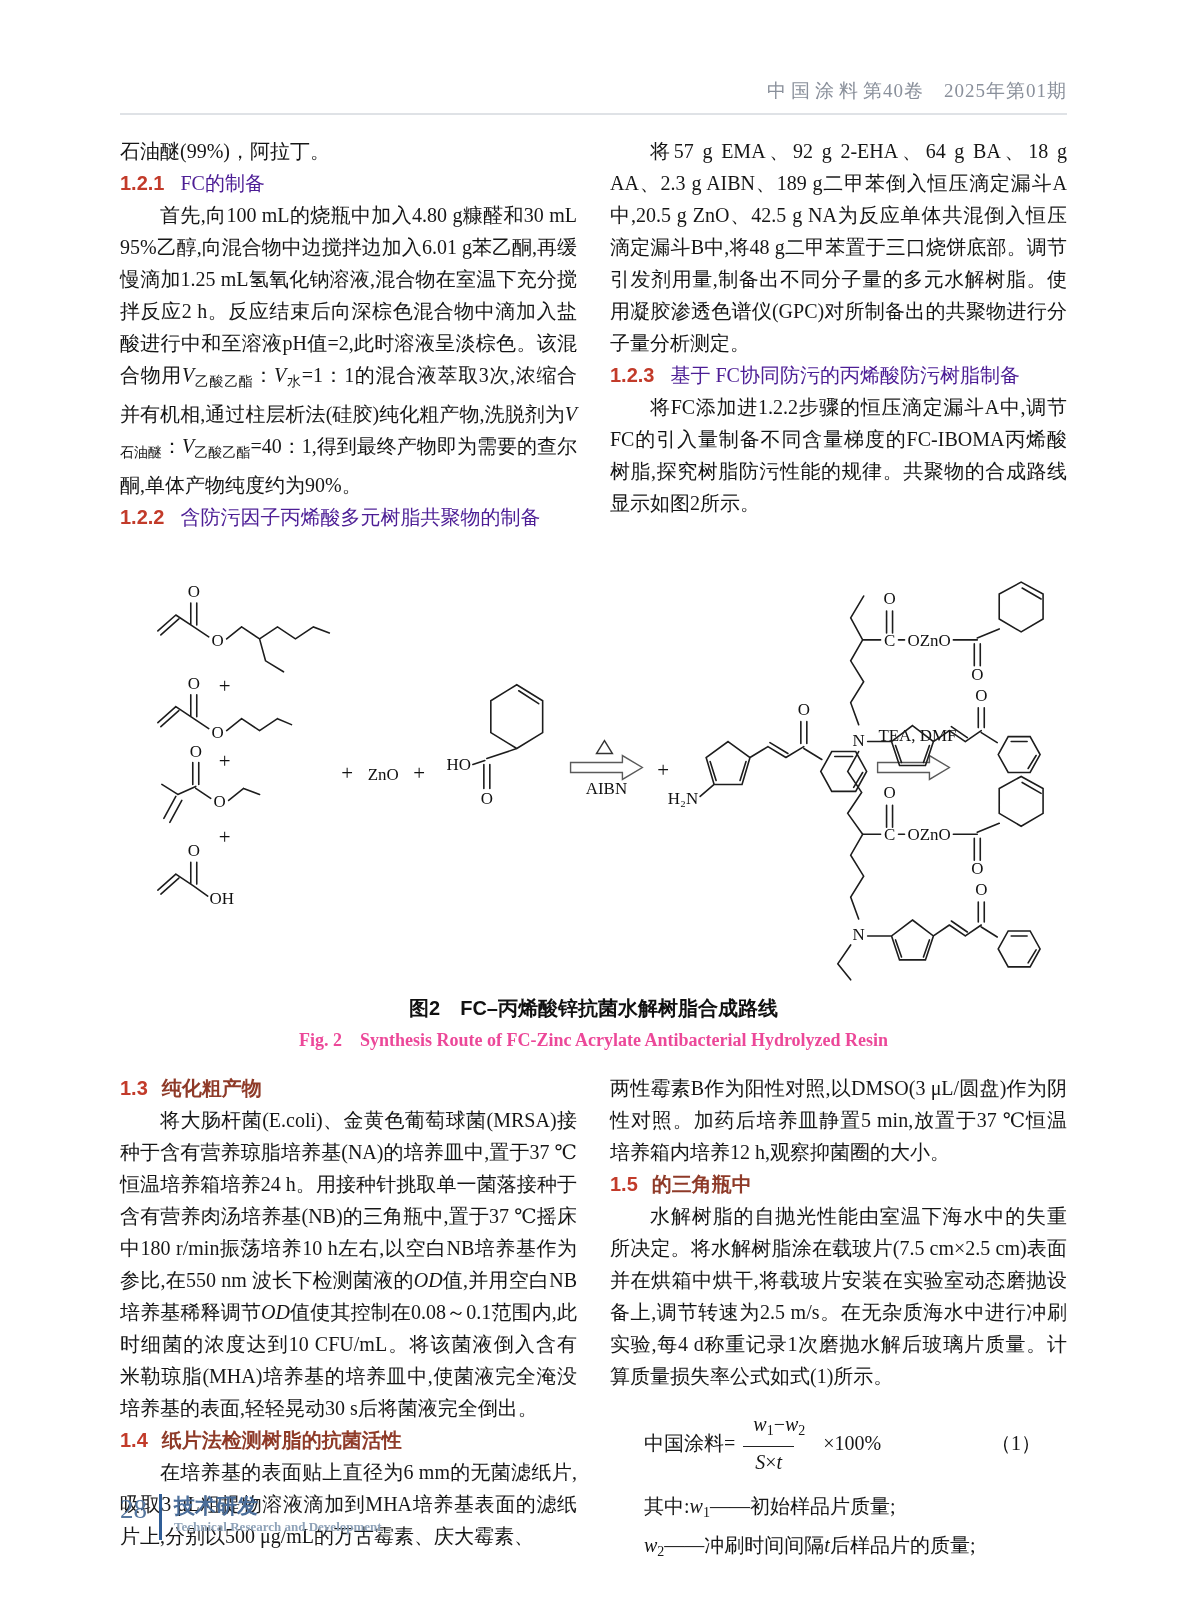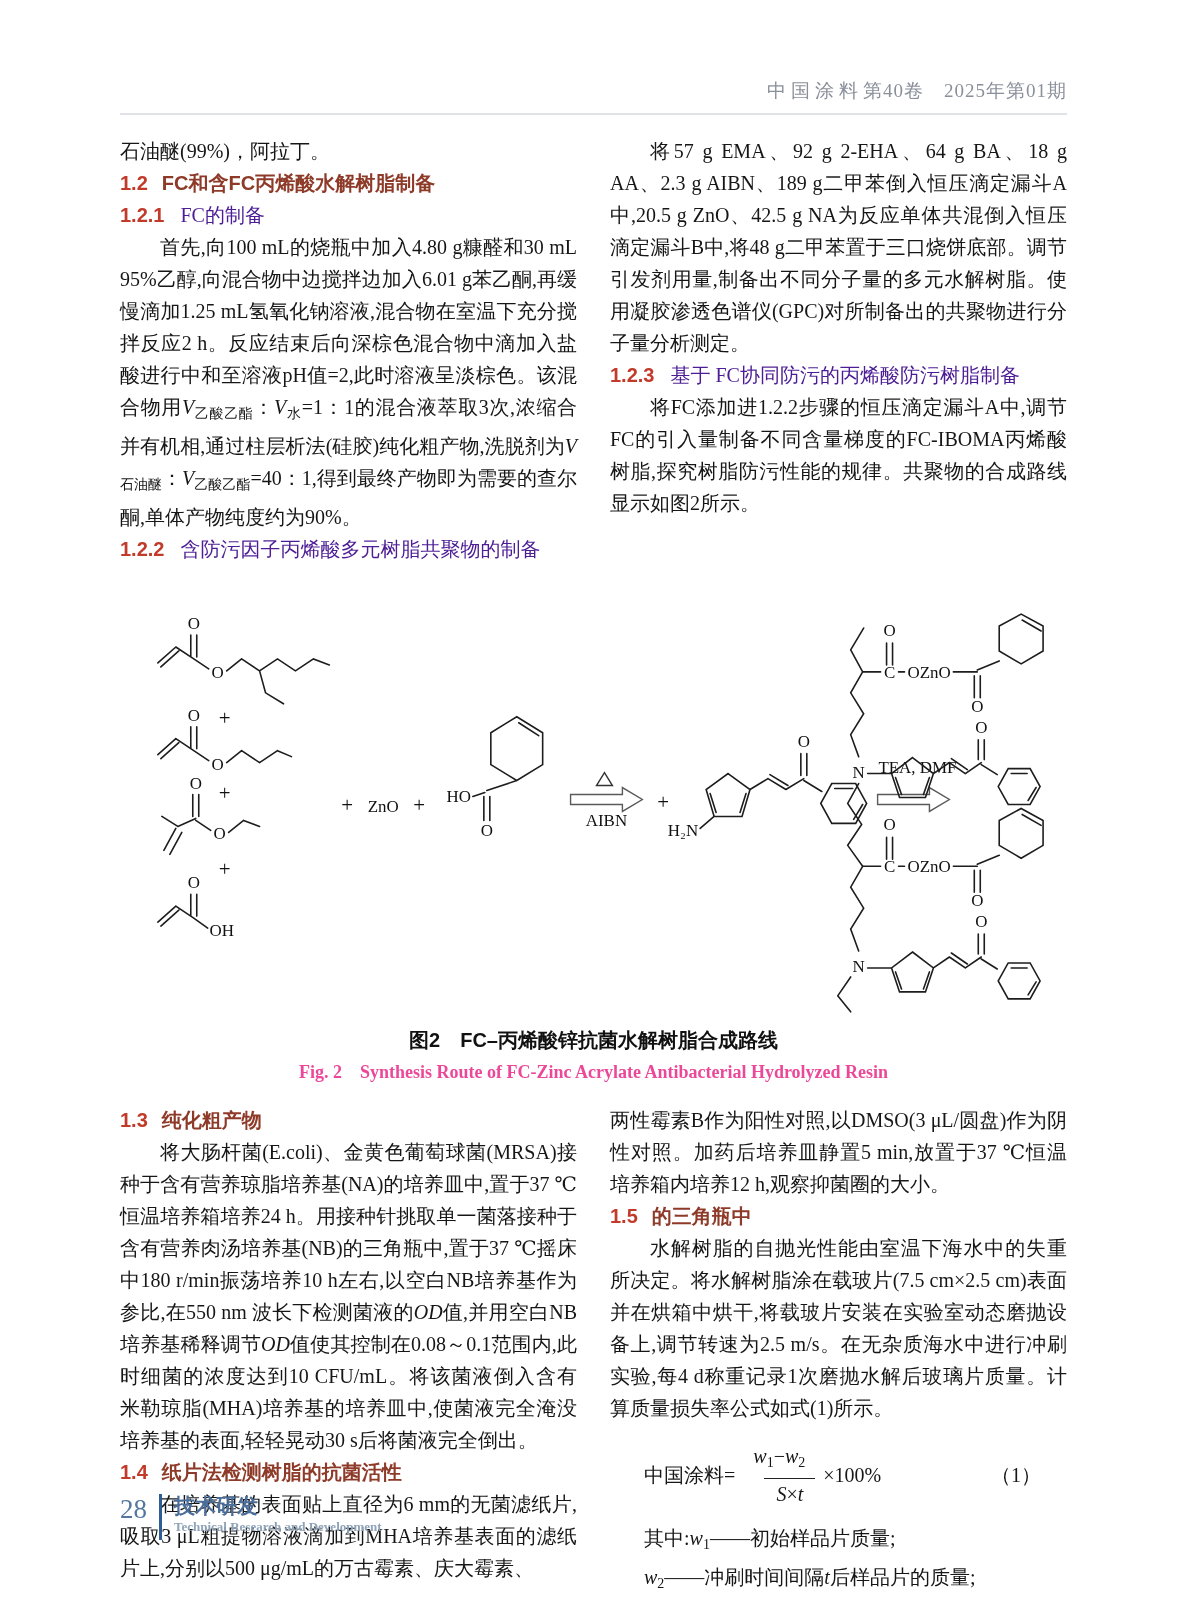--- a/index.html
+++ b/index.html
@@ -37,21 +37,21 @@
   .bond{stroke:#1d1d1d;stroke-width:1.6;fill:none;stroke-linecap:round;}
   .ftext{font-family:"Liberation Serif","DejaVu Serif",serif;font-size:17px;fill:#111;}
   .fplus{font-size:21px;}
   .arrowshape{fill:#ffffff;stroke:#5a5a5a;stroke-width:1.4;}
   .cap-zh{text-align:center;font-family:"Liberation Sans","DejaVu Sans",sans-serif;
           font-weight:bold;font-size:20px;color:#111;margin-top:8px;}
   .cap-en{text-align:center;font-weight:bold;font-size:18px;color:#ec4899;margin-top:6px;}
 
   
   .formula{display:flex;align-items:center;margin:20px 0 16px 34px;font-size:20px;}
-  .frac{display:inline-flex;flex-direction:column;align-items:flex-end;margin:0 8px;}
+  .frac{display:inline-flex;flex-direction:column;align-items:flex-start;margin:0 8px;}
   .frac .nm{padding:0 10px 3px;line-height:24px;}
   .frac .dn{border-top:1.6px solid #222;padding:3px 12px 0;line-height:24px;}
   .eqno{margin-left:auto;margin-right:26px;}
   .def{margin-left:34px;text-indent:0;}
 
   
   .footer{position:absolute;left:120px;top:1494px;display:flex;}
   .footer .pg{font-size:27px;color:#55779f;margin-right:12px;}
   .footer .bar{width:3px;height:46px;background:#2f5d96;margin-right:12px;}
   .footer .colzh{font-family:Liberation Serif, serif;font-weight:bold;
@@ -65,23 +65,20 @@
   <div class="content">
 
     <div class="hdr">
       <span class="jname">中国涂料</span>
       <span class="issue">第40卷　2025年第01期</span>
     </div>
 
     <div class="cols">
       <div class="col">
         <p class="p noind">石油醚(99%)，阿拉丁。</p>
-        <div class="h2">
-          <span class="num">1.2</span><span>FC和含FC丙烯酸水解树脂制备</span>
-        </div>
         <div class="h3">
           <span class="num">1.2.1</span><span class="ttl">FC的制备</span>
         </div>
         <p class="p"><span>首先,向100 mL的烧瓶中加入4.80 g糠醛和30 mL 95%乙醇,向混合物中边搅拌边加入6.01 g苯乙酮,再缓慢滴加1.25 mL氢氧化钠溶液,混合物在室温下充分搅拌反应2 h。反应结束后向深棕色混合物中滴加入盐酸进行中和至溶液pH值=2,此时溶液呈淡棕色。该混合物用</span><span class="i">V</span><span class="sub">乙酸乙酯</span><span>：</span><span class="i">V</span><span class="sub">水</span><span>=1：1的混合液萃取3次,浓缩合并有机相,通过柱层析法(硅胶)纯化粗产物,洗脱剂为</span><span class="i">V</span><span class="sub">石油醚</span><span>：</span><span class="i">V</span><span class="sub">乙酸乙酯</span><span>=40：1,得到最终产物即为需要的查尔酮,单体产物纯度约为90%。</span></p>
         <div class="h3">
           <span class="num">1.2.2</span><span class="ttl">含防污因子丙烯酸多元树脂共聚物的制备</span>
         </div>
       </div>
       <div class="col">
         <p class="p">将57 g EMA、92 g 2-EHA、64 g BA、18 g AA、2.3 g AIBN、189 g二甲苯倒入恒压滴定漏斗A中,20.5 g ZnO、42.5 g NA为反应单体共混倒入恒压滴定漏斗B中,将48 g二甲苯置于三口烧饼底部。调节引发剂用量,制备出不同分子量的多元水解树脂。使用凝胶渗透色谱仪(GPC)对所制备出的共聚物进行分子量分析测定。</p>

